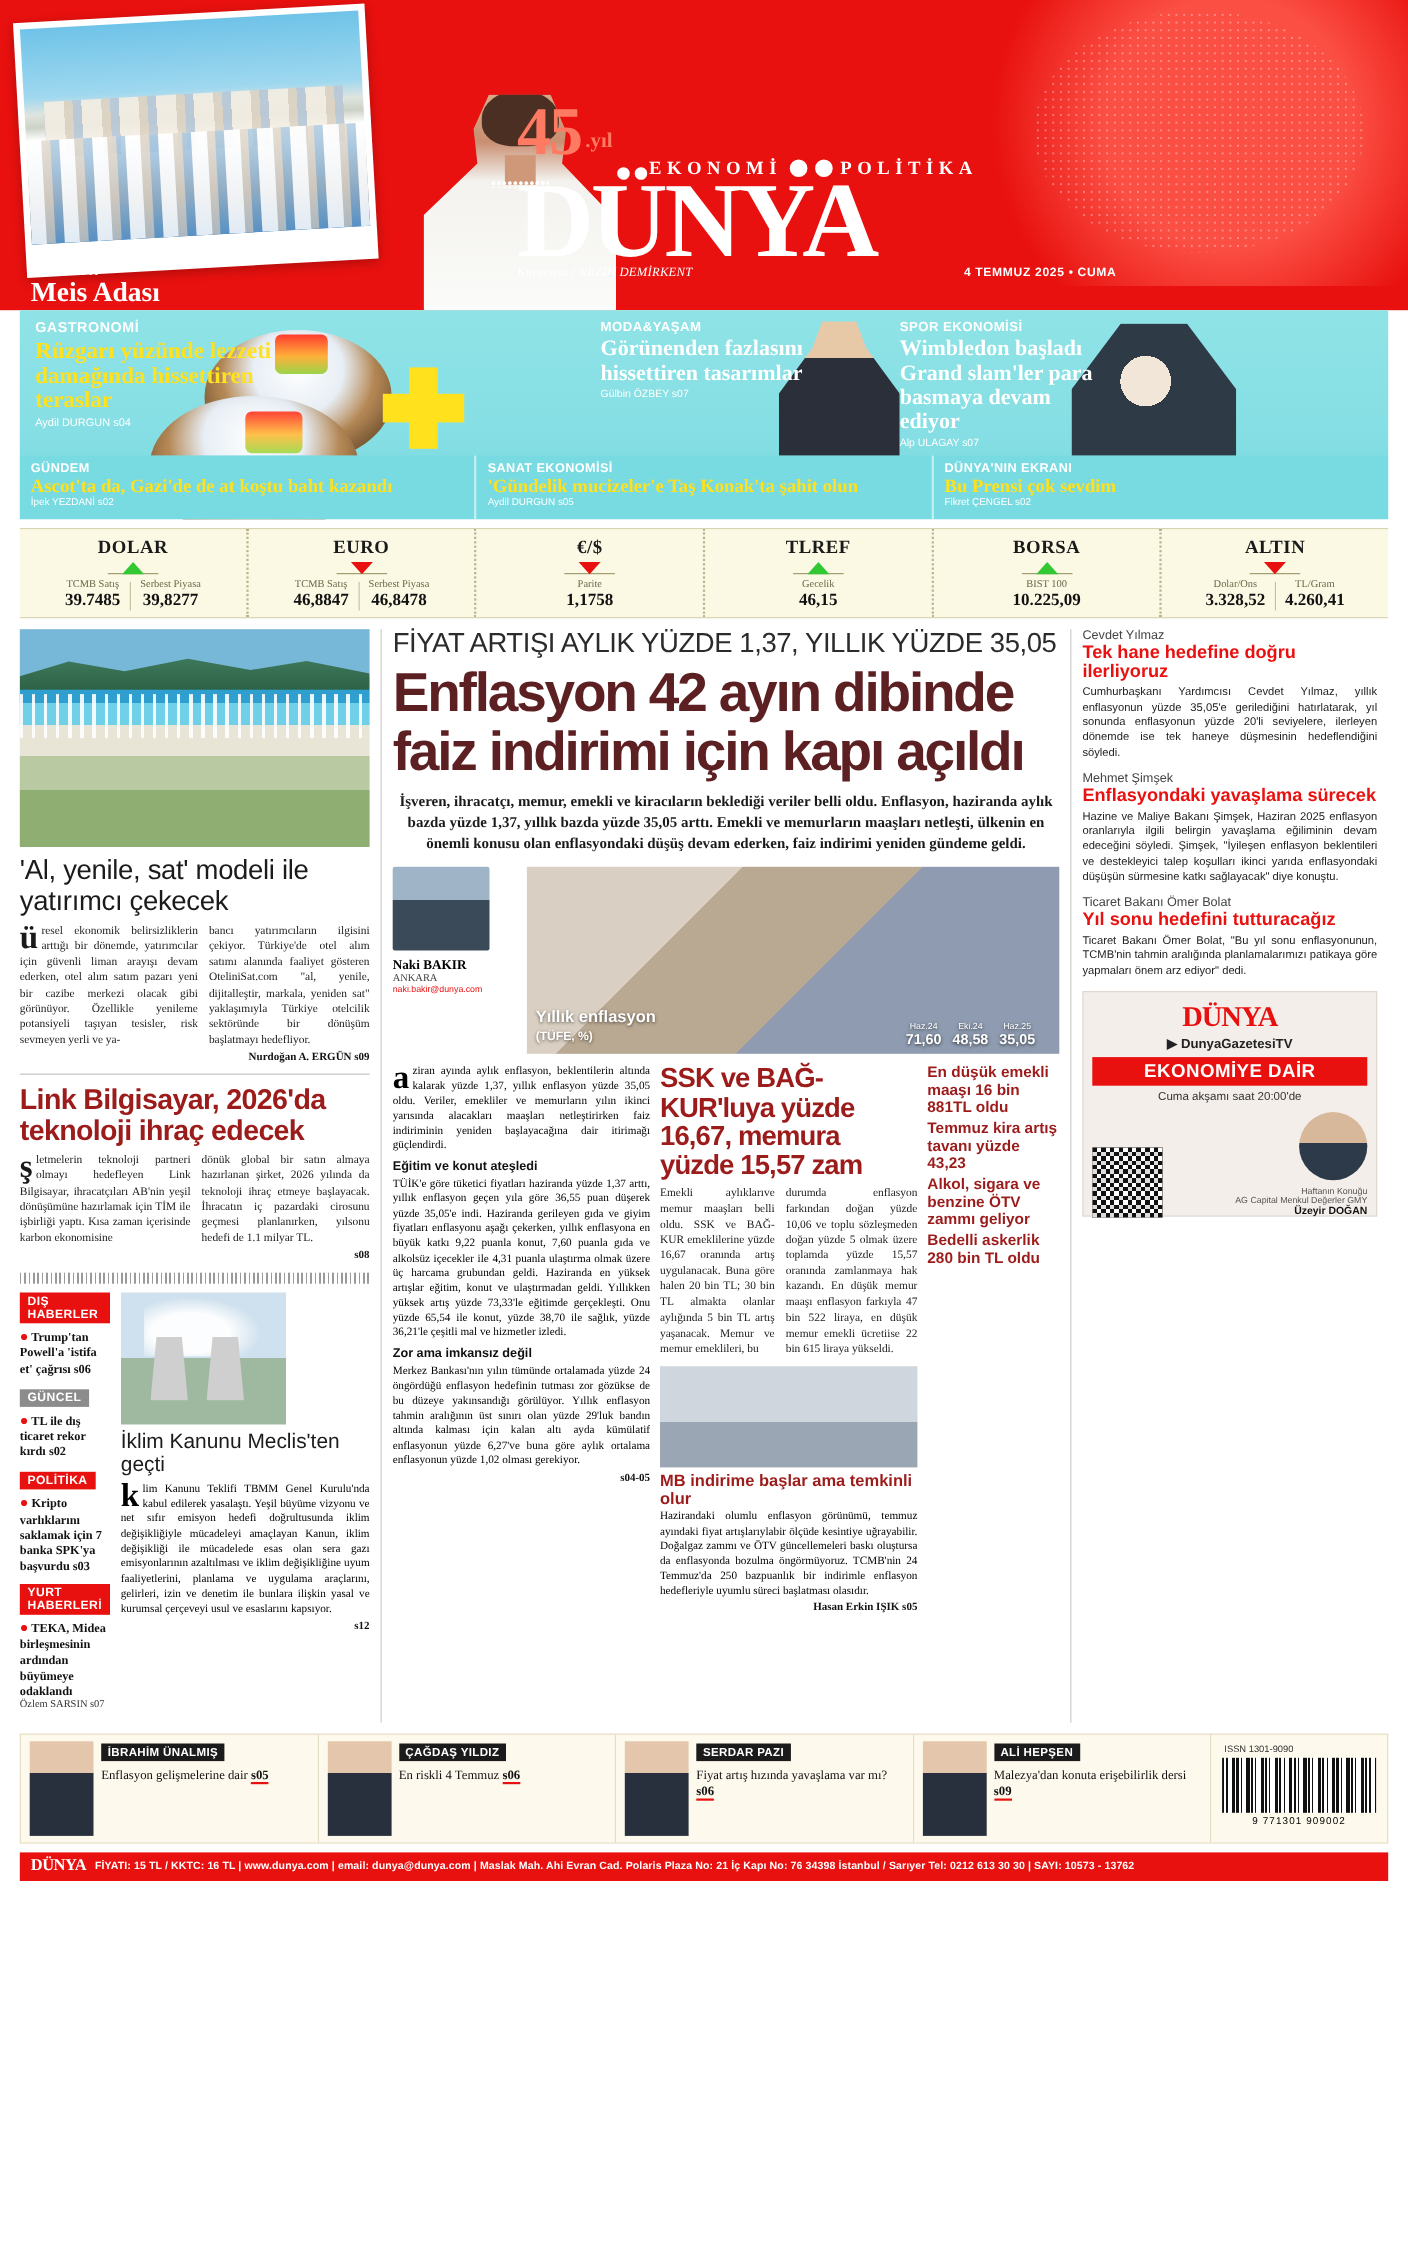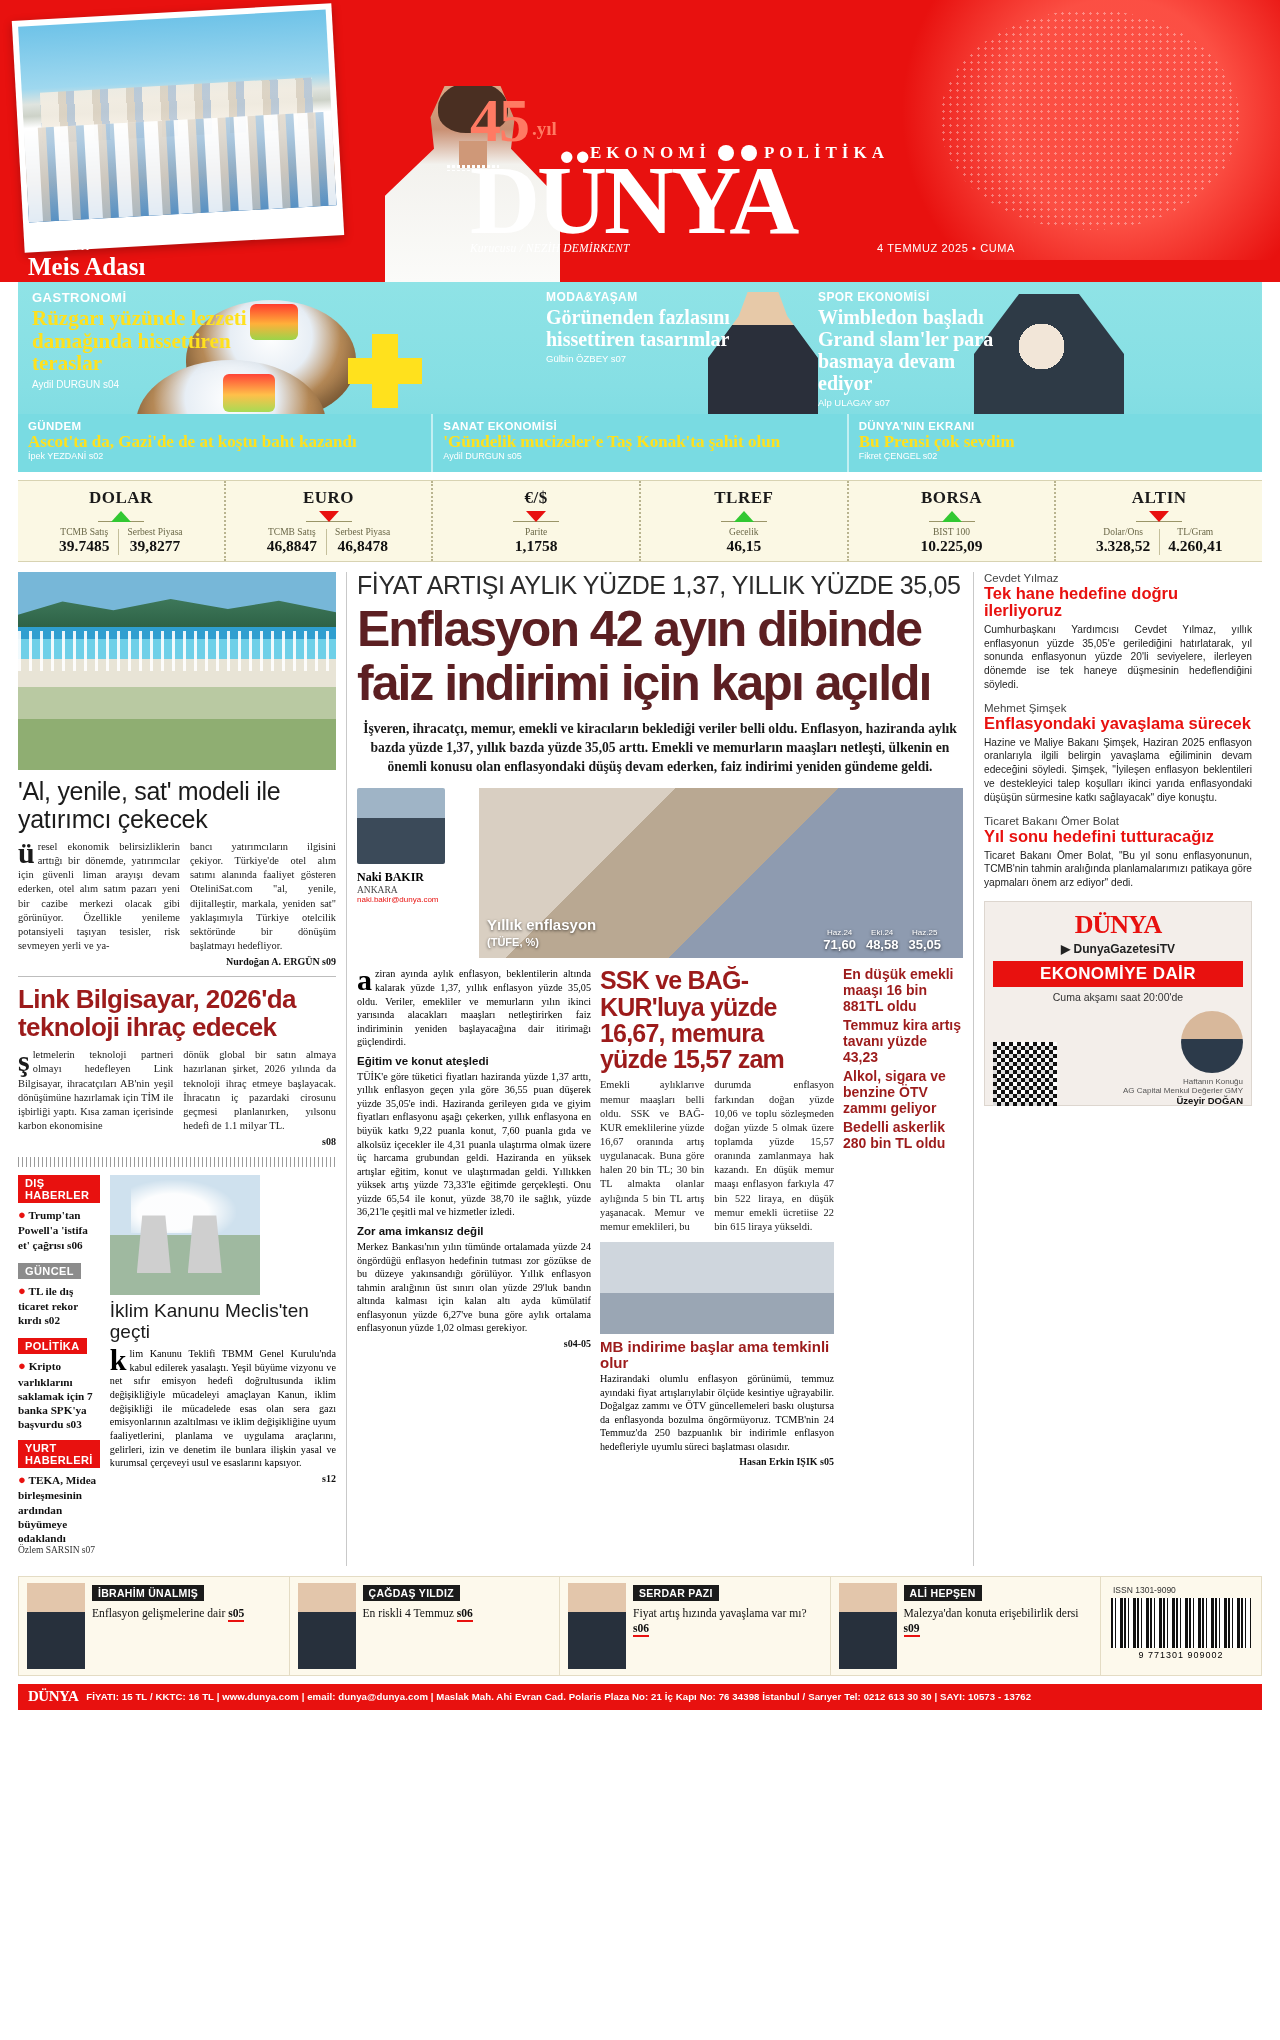--- a/index.html
+++ b/index.html
@@ -78,21 +78,21 @@
   .y45 .yil { font-family:"Liberation Serif", serif; font-size:19px; font-weight:700; color:#ff7a63; margin-bottom:6px;}
   .ekopol { display:flex; align-items:center; gap:7px; margin-top:-3px; margin-left:120px;}
   .ekopol span.t { color:#fff; font-size:17px; font-weight:700; letter-spacing:5px; font-family:"Liberation Serif",serif;}
   .ekopol .dot { width:16px; height:16px; border-radius:50%; background:#fff; }
   .dunya-word {
     font-family:"Liberation Serif", serif; font-weight:700; color:#fff;
     font-size:97px; line-height:.86; letter-spacing:-3px; margin-top:-4px;
   }
   .mh-footline { display:flex; justify-content:space-between; align-items:center; margin-top:0; width:545px;text-align:right;}
   .kurucu { font-family:"Liberation Serif", serif; font-style:italic; font-size:11.5px; color:#fff; letter-spacing:.2px;}
-  .tarih { font-size:11px; font-weight:400; color:#fff; letter-spacing:.6px;}
+  .tarih { font-size:11px; font-weight:700; color:#fff; letter-spacing:.6px;}
 
   
   .promo {
     position:relative; width:1244px; margin:0 18px; height:190px;
     background: linear-gradient(180deg,#8fe3e6 0%, #86dfe4 55%, #79d9e0 100%);
     overflow:hidden;
   }
   .promo .gastro { position:absolute; left:14px; top:8px; width:250px; color:#fff; z-index:4;}
   .gastro .kick { font-size:13px; font-weight:700; color:#fff; letter-spacing:.5px;}
   .gastro .ttl { font-family:"Liberation Serif", serif; font-size:21px; font-weight:700; color:#ffe11d; line-height:1.08; margin-top:2px;}

